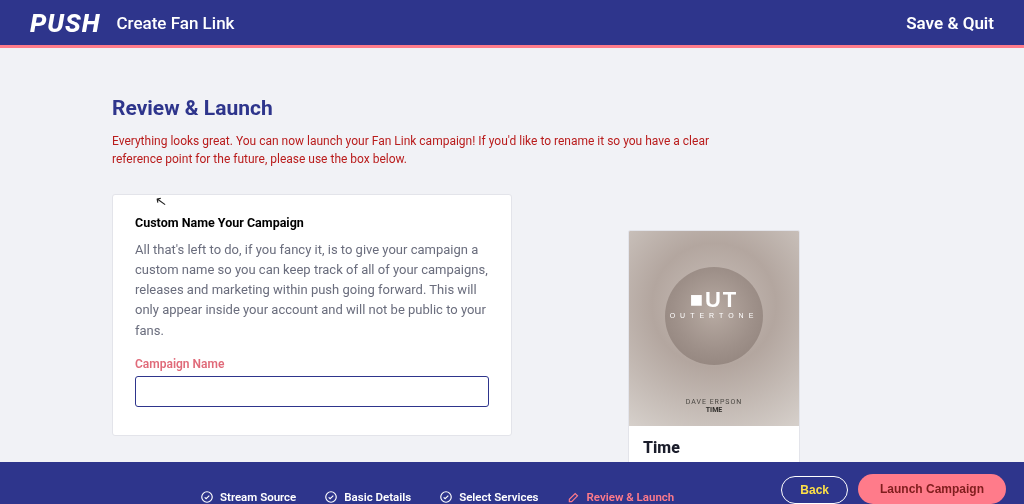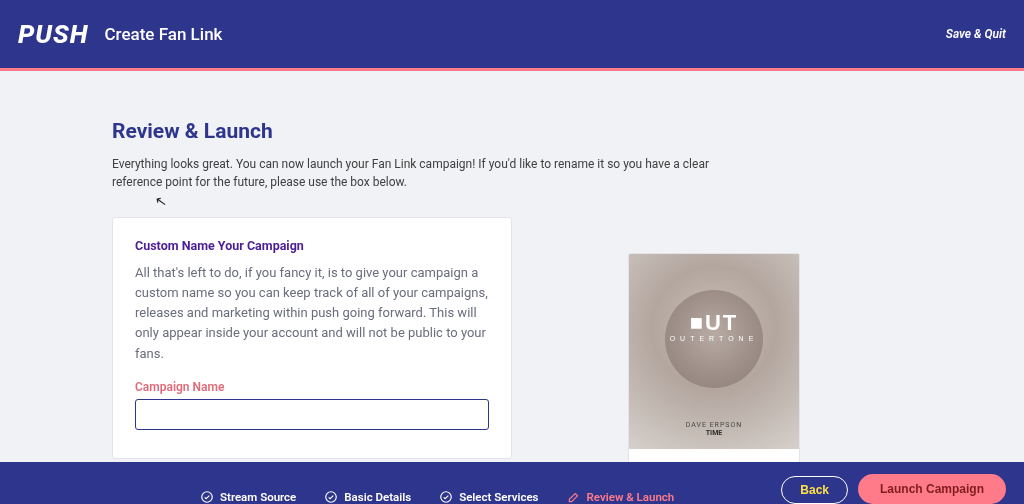--- a/index.html
+++ b/index.html
@@ -1,55 +1,55 @@
 <!DOCTYPE html>
 <html><head>
 <meta charset="utf-8">
 <style>
   * { box-sizing: border-box; margin: 0; padding: 0; }
   html, body { width: 1024px; height: 504px; overflow: hidden; font-family: -apple-system, BlinkMacSystemFont, "Segoe UI", Roboto, Arial, sans-serif; }
   body { background: #f1f2f6; position: relative; }
 
   
   .header {
-    height: 68px;
+    height: 45px;
     background: #2e358c;
     display: flex;
     align-items: center;
-    padding: 0 18px;
+    padding: 0 30px;
     color: #fff;
   }
   .logo { font-weight: 800; font-style: italic; font-size: 26px; letter-spacing: 1px; margin-right: 16px; }
   .header-title { font-size: 17px; font-weight: 500; }
   .header-spacer { flex: 1; }
-  .save-quit { font-size: 12px; font-weight: 600; cursor: pointer; font-style: italic; }
+  .save-quit { font-size: 17px; font-weight: 600; cursor: pointer; }
 
   .accent-bar { height: 3px; background: #ff7b8a; }
 
   
   .content {
     padding: 40px 0 0 0;
     display: flex;
     justify-content: center;
     position: relative;
   }
   .content-inner { width: 620px; margin-left: -180px; }
   .step-indicator { font-size: 10px; letter-spacing: 0.5px; color: #8a8d9b; font-weight: 600; }
   .page-title { font-size: 21px; color: #2e358c; font-weight: 700; margin-top: 8px; }
-  .page-desc { font-size: 12px; color: #404040; margin-top: 12px; line-height: 1.5; max-width: 620px; }
+  .page-desc { font-size: 12px; color: #b91c1c; margin-top: 12px; line-height: 1.5; max-width: 620px; }
 
   .card {
     background: #fff;
     border: 1px solid #e3e4ea;
     border-radius: 3px;
     padding: 20px 22px 28px;
     margin-top: 26px;
     width: 400px;
   }
-  .card-title { font-size: 12.5px; font-weight: 700; color: #4c1d95; }
+  .card-title { font-size: 12.5px; font-weight: 700; color: #000000; }
   .card-desc { font-size: 13px; color: #6a6d7d; margin-top: 10px; line-height: 1.55; }
   .field-label { font-size: 12px; color: #e06a79; font-weight: 600; margin-top: 16px; display: block; }
   .field-input {
     width: 100%;
     margin-top: 5px;
     border: 1px solid #2e358c;
     border-radius: 3px;
     padding: 7px 10px;
     font-size: 13px;
     outline: none;

